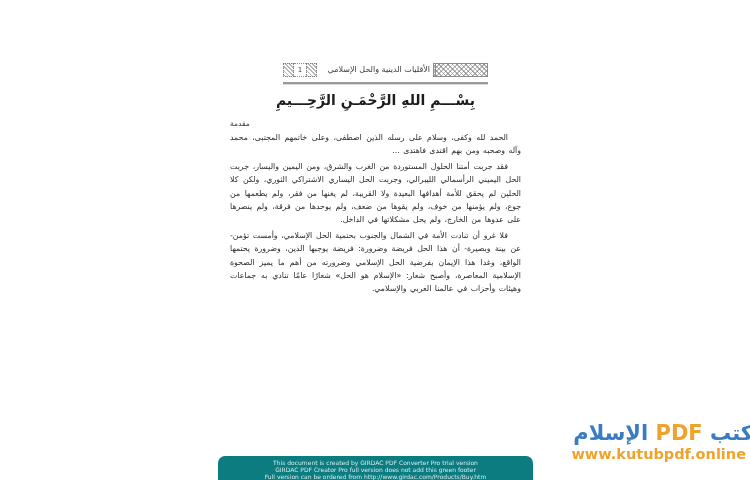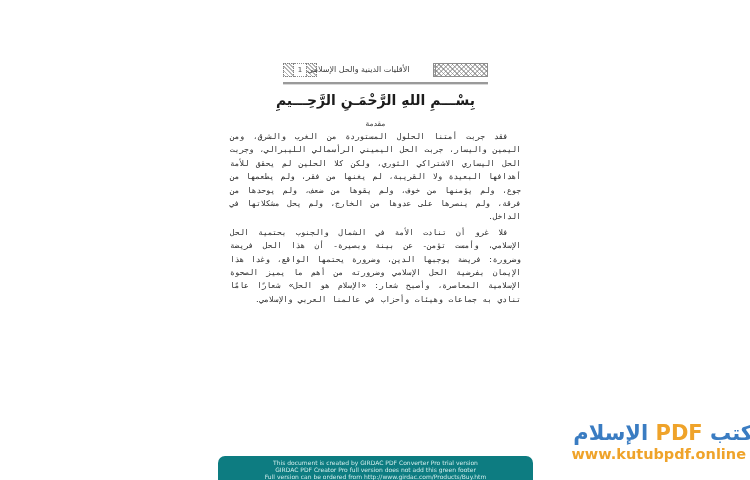--- a/index.html
+++ b/index.html
@@ -18,38 +18,38 @@
       repeating-linear-gradient(-45deg, rgba(110,110,110,.45) 0 1.2px, rgba(255,255,255,0) 1.2px 3.2px);
   }
   .orn-right{right:0;width:55px;border-left:3px double #8d8d8d;}
   .orn-left-wrap{position:absolute;left:0;top:1px;width:34px;height:14px;display:flex;}
   .orn-cell{width:11px;height:14px;box-sizing:border-box;border:1px dotted #7d7d7d;
     background:
       repeating-linear-gradient(45deg, rgba(110,110,110,.5) 0 1.2px, rgba(255,255,255,0) 1.2px 3px);
   }
   .page-num{flex:1;text-align:center;font-size:7px;line-height:12px;color:#444;
     border-top:1px dotted #8d8d8d;border-bottom:1px dotted #8d8d8d;}
-  .header-title{position:absolute;left:24px;right:58px;top:3px;text-align:left;
+  .header-title{position:absolute;left:24px;right:58px;top:3px;text-align:right;
     font-size:8px;color:#3c3c3c;direction:rtl;white-space:nowrap;}
   .header-rule{position:absolute;left:0;right:0;bottom:0;height:2px;background:#9a9a9a;
     border-bottom:1px solid #d9d9d9;}
 
   
   .basmala{position:absolute;left:230px;top:92px;width:291px;text-align:center;
     font-size:14px;color:#1c1c1c;direction:rtl;font-weight:bold;}
-  .section-title{position:absolute;left:230px;top:119px;width:291px;text-align:center;
+  .section-title{position:absolute;left:230px;top:119px;width:291px;text-align:left;
     font-size:7.5px;color:#3a3a3a;direction:rtl;}
 
   
   .body-text{position:absolute;left:230px;top:131px;width:291px;direction:rtl;}
   .body-text p{
     margin:0 0 2px 0;font-size:7.8px;line-height:13.4px;color:#2b2b2b;
     text-align:justify;text-indent:13px;word-spacing:1px;
   }
-  .body-text p.spaced{margin-top:0;font-family:Liberation Mono, monospace;}
+  .body-text p.spaced{margin-top:0;}
 
   
   .trial-banner{position:absolute;left:218px;top:456px;width:315px;height:34px;
     background:#0d7c81;border-radius:7px;box-sizing:border-box;padding-top:3px;
     text-align:center;}
   .trial-banner div{font-size:6px;line-height:7.2px;color:#cfeceb;
     font-family:"DejaVu Sans",sans-serif;white-space:nowrap;}
 
   
   .watermark{position:absolute;top:420px;right:-3px;text-align:right;}
@@ -73,20 +73,21 @@
     </div>
     <div class="header-title">الأقليات الدينية والحل الإسلامي</div>
     <div class="header-rule"></div>
   </div>
 
   <div class="basmala">بِسْـــمِ اللهِ الرَّحْمَـنِ الرَّحِـــيمِ</div>
 
   <div class="section-title">مقدمة</div>
 
   <div class="body-text">
+    <p>الحمد لله وكفى، وسلام على رسله الذين اصطفى، وعلى خاتمهم المجتبى، محمد وآله وصحبه ومن بهم اقتدى فاهتدى ...</p>
     <p class="spaced">فقد جربت أمتنا الحلول المستوردة من الغرب والشرق، ومن اليمين واليسار، جربت الحل اليميني الرأسمالي الليبرالي، وجربت الحل اليساري الاشتراكي الثوري، ولكن كلا الحلين لم يحقق للأمة أهدافها البعيدة ولا القريبة، لم يغنها من فقر، ولم يطعمها من جوع، ولم يؤمنها من خوف، ولم يقوها من ضعف، ولم يوحدها من فرقة، ولم ينصرها على عدوها من الخارج، ولم يحل مشكلاتها في الداخل.</p>
     <p class="spaced">فلا غرو أن تنادت الأمة في الشمال والجنوب بحتمية الحل الإسلامي، وأمست تؤمن- عن بينة وبصيرة- أن هذا الحل فريضة وضرورة: فريضة يوجبها الدين، وضرورة يحتمها الواقع، وغدا هذا الإيمان بفرضية الحل الإسلامي وضرورته من أهم ما يميز الصحوة الإسلامية المعاصرة، وأصبح شعار: «الإسلام هو الحل» شعارًا عامًا تنادي به جماعات وهيئات وأحزاب في عالمنا العربي والإسلامي.</p>
   </div>
 
   <div class="trial-banner">
     <div>This document is created by GIRDAC PDF Converter Pro trial version</div>
     <div>GIRDAC PDF Creator Pro full version does not add this green footer</div>
     <div>Full version can be ordered from http://www.girdac.com/Products/Buy.htm</div>
   </div>
 

